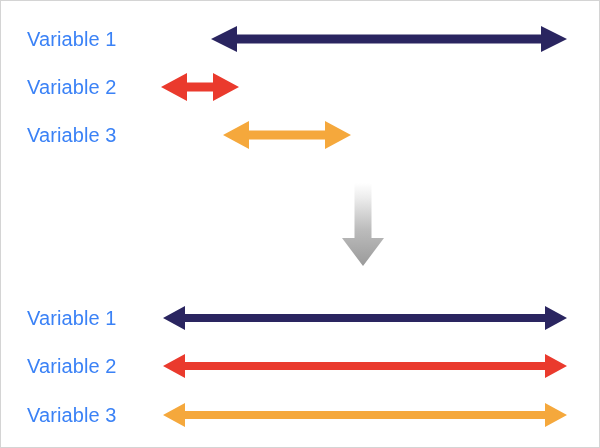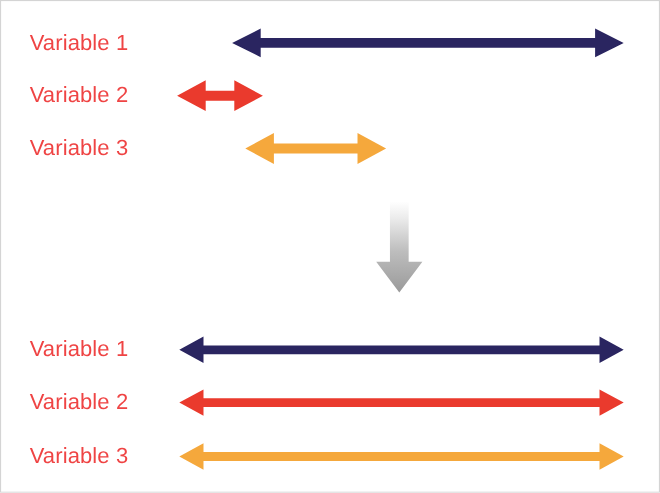--- a/index.html
+++ b/index.html
@@ -33,21 +33,21 @@
     width: 600px;
     height: 48px;
   }
   .row-label {
     position: absolute;
     left: 26px;
     top: 0;
     height: 48px;
     line-height: 48px;
     font-size: 20px;
-    color: #ef4444;
+    color: #3b82f6;
     letter-spacing: 0.1px;
     white-space: nowrap;
   }
   .arrow-svg {
     position: absolute;
     top: 0;
     left: 0;
     width: 600px;
     height: 48px;
     overflow: visible;

